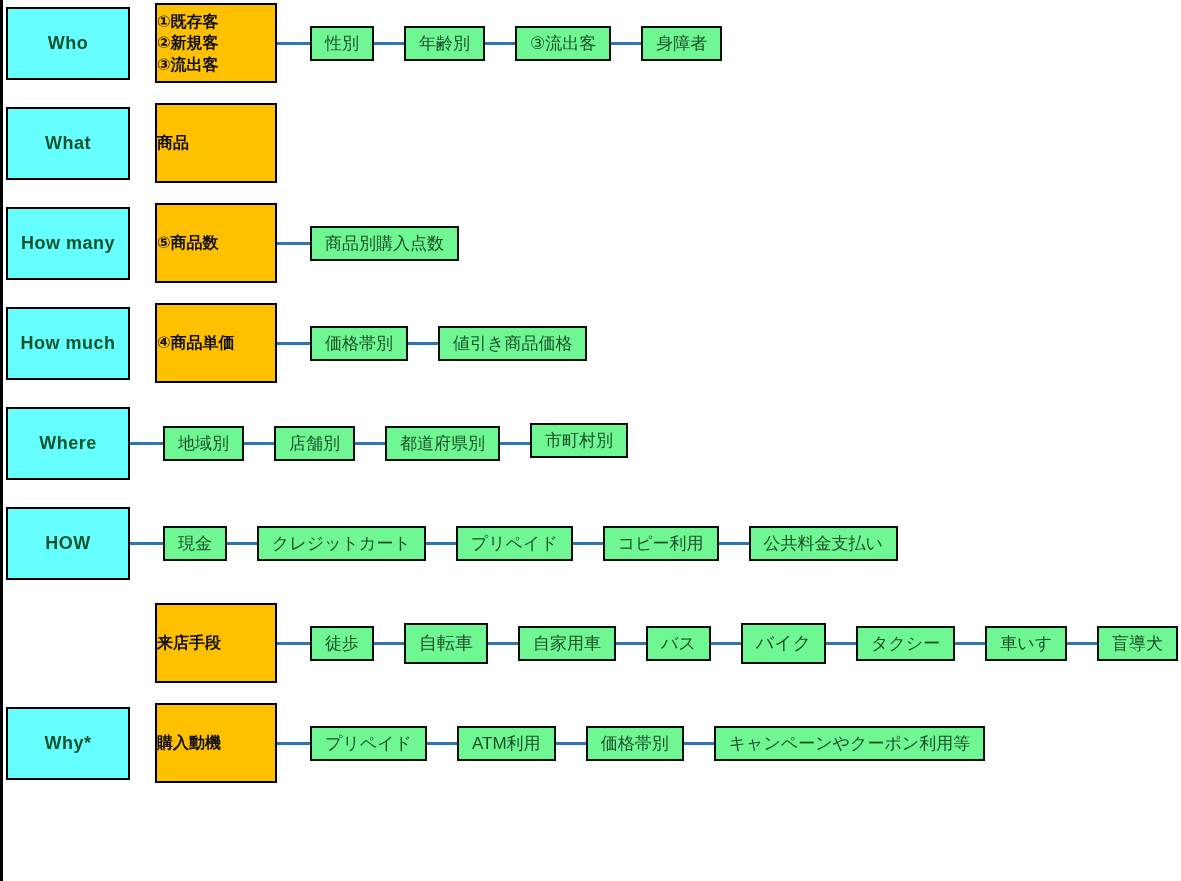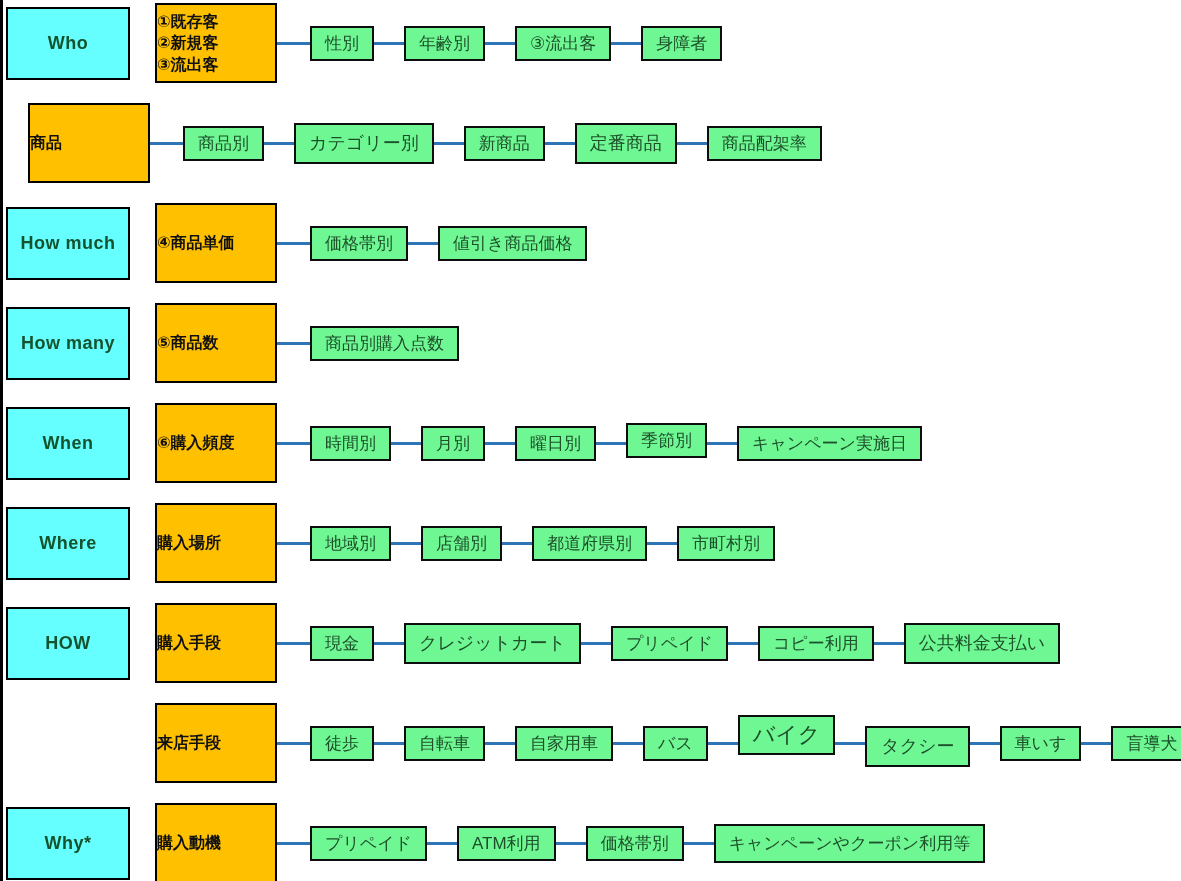--- a/index.html
+++ b/index.html
@@ -68,102 +68,67 @@
         <i class="connector"></i>
         <span class="item-box">年齢別</span>
         <i class="connector"></i>
         <span class="item-box">③流出客</span>
         <i class="connector"></i>
         <span class="item-box">身障者</span>
       </div>
   </div>
 
   <div class="row">
+    <div class="qbox">What</div>
     <div class="cbox">
         <span>商品</span>
       </div>
+  </div>
+
+  <div class="row">
+    <div class="qbox">How many</div>
+    <div class="cbox">
+        <span>⑤商品数</span>
+      </div>
     <div class="chain">
         <i class="connector"></i>
-        <span class="item-box">商品別</span>
-        <i class="connector"></i>
-        <span class="item-box">カテゴリー別</span>
-        <i class="connector"></i>
-        <span class="item-box">新商品</span>
-        <i class="connector"></i>
-        <span class="item-box">定番商品</span>
-        <i class="connector"></i>
-        <span class="item-box">商品配架率</span>
+        <span class="item-box">商品別購入点数</span>
       </div>
   </div>
 
   <div class="row">
     <div class="qbox">How much</div>
     <div class="cbox">
         <span>④商品単価</span>
       </div>
     <div class="chain">
         <i class="connector"></i>
         <span class="item-box">価格帯別</span>
         <i class="connector"></i>
         <span class="item-box">値引き商品価格</span>
       </div>
   </div>
 
-  <div class="row">
-    <div class="qbox">How many</div>
-    <div class="cbox">
-        <span>⑤商品数</span>
-      </div>
-    <div class="chain">
-        <i class="connector"></i>
-        <span class="item-box">商品別購入点数</span>
-      </div>
-  </div>
-
-  <div class="row">
-    <div class="qbox">When</div>
-    <div class="cbox">
-        <span>⑥購入頻度</span>
-      </div>
-    <div class="chain">
-        <i class="connector"></i>
-        <span class="item-box">時間別</span>
-        <i class="connector"></i>
-        <span class="item-box">月別</span>
-        <i class="connector"></i>
-        <span class="item-box">曜日別</span>
-        <i class="connector"></i>
-        <span class="item-box">季節別</span>
-        <i class="connector"></i>
-        <span class="item-box">キャンペーン実施日</span>
-      </div>
-  </div>
 
   <div class="row">
     <div class="qbox">Where</div>
-    <div class="cbox">
-        <span>購入場所</span>
-      </div>
     <div class="chain">
         <i class="connector"></i>
         <span class="item-box">地域別</span>
         <i class="connector"></i>
         <span class="item-box">店舗別</span>
         <i class="connector"></i>
         <span class="item-box">都道府県別</span>
         <i class="connector"></i>
         <span class="item-box">市町村別</span>
       </div>
   </div>
 
   <div class="row">
     <div class="qbox">HOW</div>
-    <div class="cbox">
-        <span>購入手段</span>
-      </div>
     <div class="chain">
         <i class="connector"></i>
         <span class="item-box">現金</span>
         <i class="connector"></i>
         <span class="item-box">クレジットカート</span>
         <i class="connector"></i>
         <span class="item-box">プリペイド</span>
         <i class="connector"></i>
         <span class="item-box">コピー利用</span>
         <i class="connector"></i>

